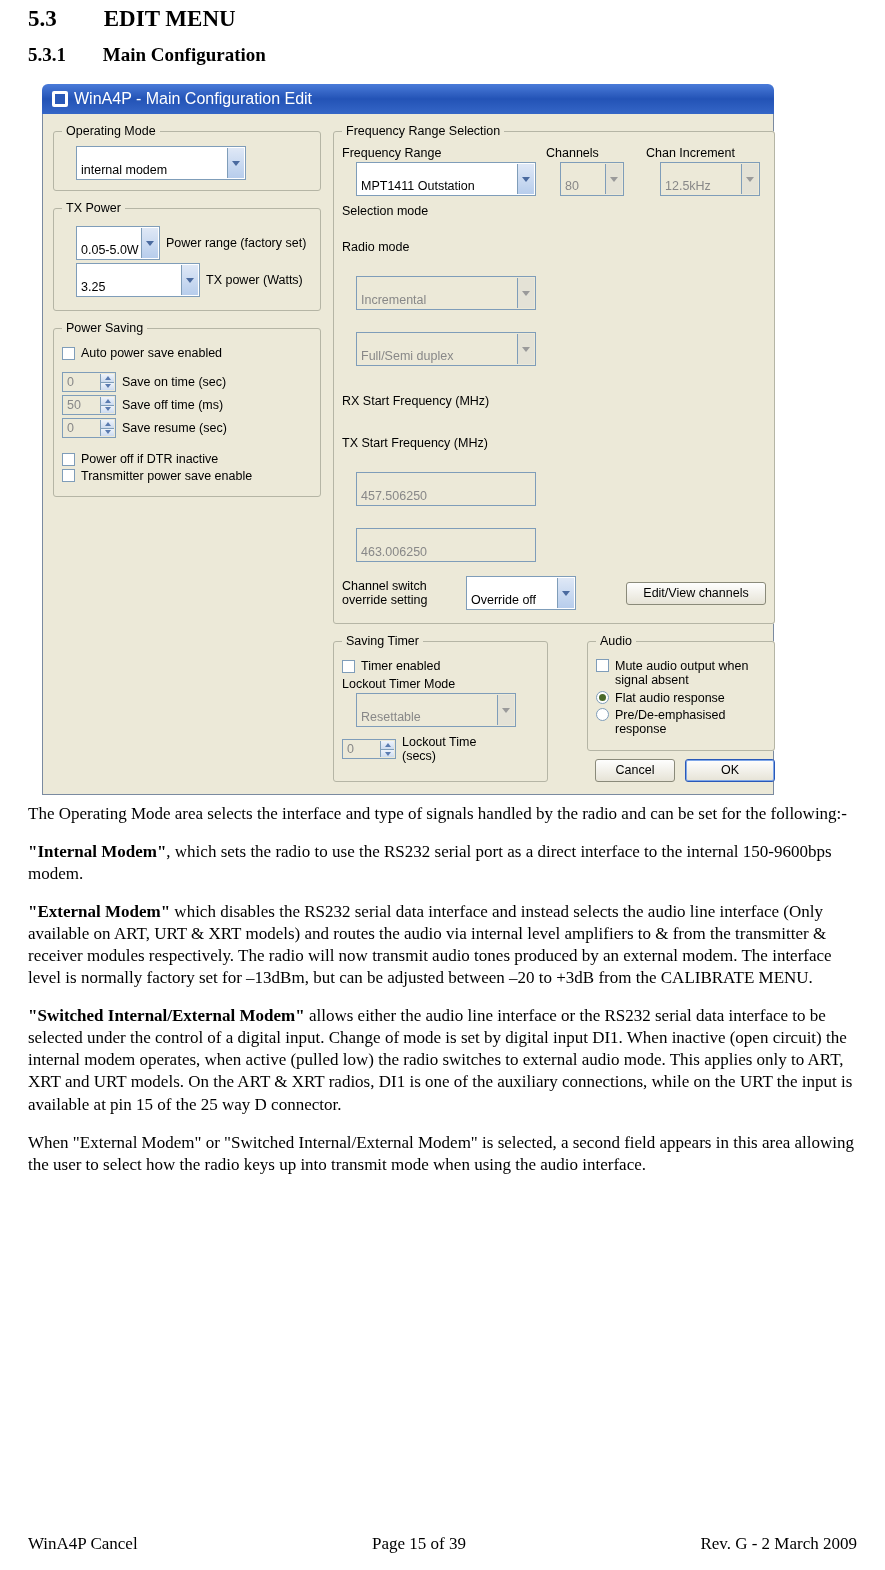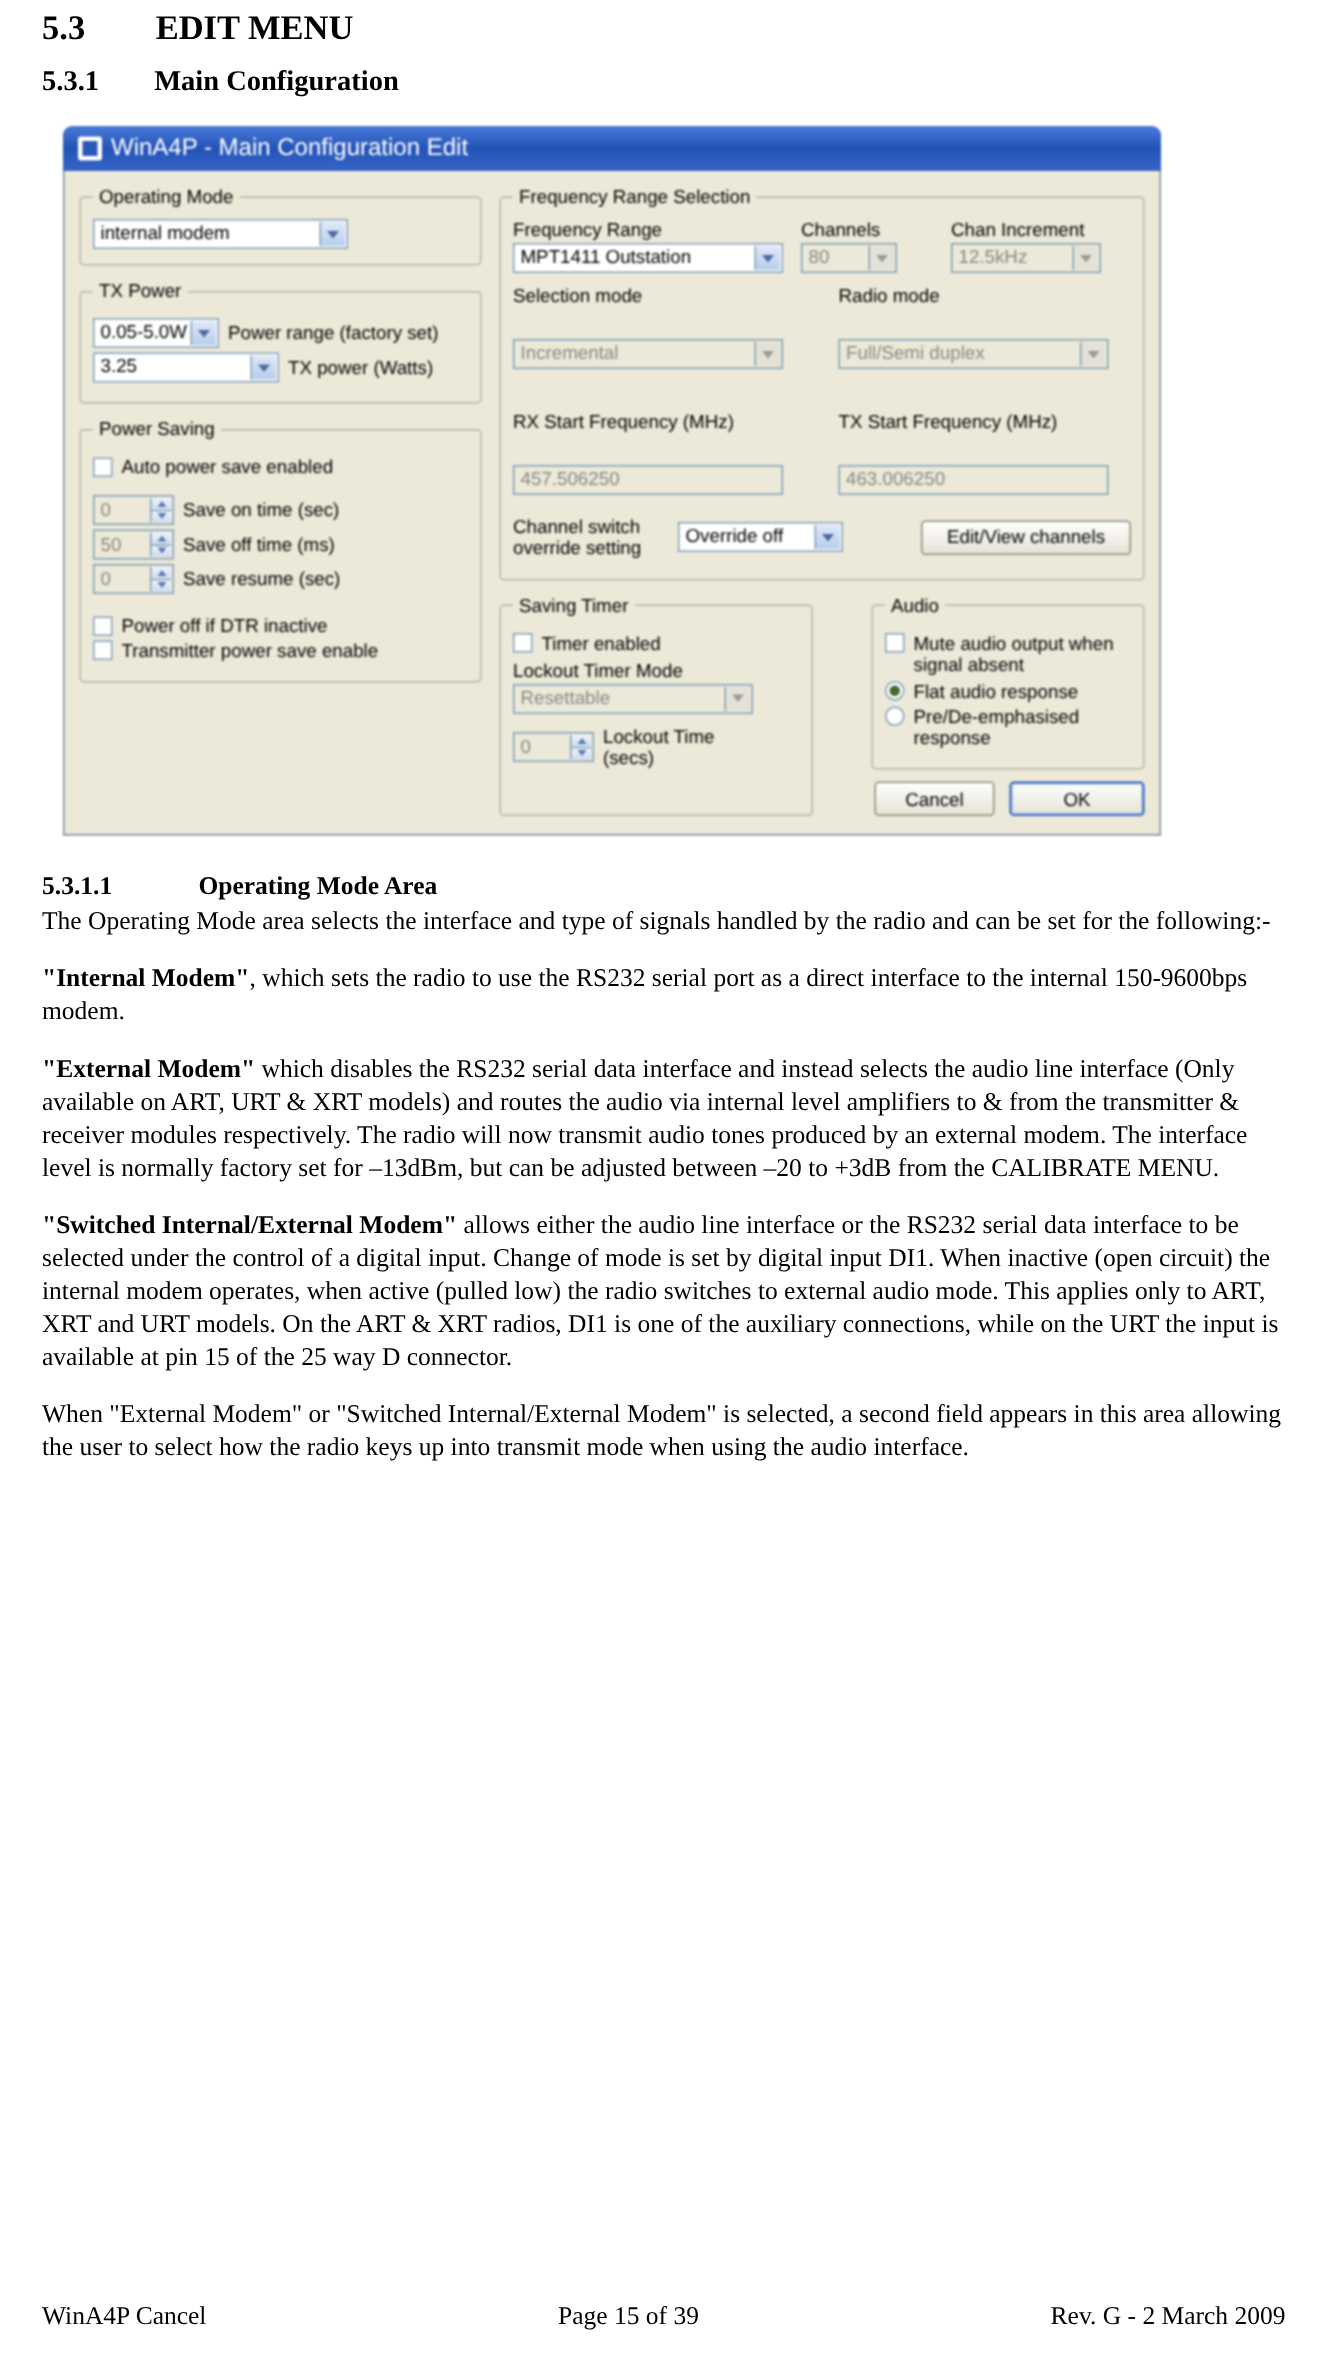--- a/index.html
+++ b/index.html
@@ -81,23 +81,24 @@
     padding: 0 4px;
     font-size: 12.5px;
     color: #000;
   }
   .row { display:flex; align-items:center; gap:6px; margin: 3px 0; }
   .lbl { font-size: 12.5px; }
 
   
   .combo, .tbox {
     background:#fff; border:1px solid #7f9db9; height:20px;
-    display:inline-flex; align-items:flex-end; padding:3px 4px;
+    display:inline-flex; align-items:flex-start; padding:16px 4px;
     box-sizing:border-box; font-size:12.5px; color:#000;
     position:relative;
+    margin-left:14px;
   }
   .combo { padding-right:20px; }
   .combo .car {
     position:absolute; right:1px; top:1px; bottom:1px; width:16px;
     background:linear-gradient(to bottom,#dfe8f6,#b7cdec);
     border-left:1px solid #7f9db9;
     display:flex; align-items:center; justify-content:center;
   }
   .combo .car::after{
     content:""; border-left:4px solid transparent; border-right:4px solid transparent;
@@ -274,21 +275,21 @@
                 <span>80</span>
                 <span class="car"></span>
               </div>
               <div class="combo disabled" style="width:100px">
                 <span>12.5kHz</span>
                 <span class="car"></span>
               </div>
             </div>
 
             <div style="height:8px"></div>
-            <div style="display:grid; grid-template-columns:1fr 1fr; column-gap:18px; row-gap:2px;gap:22px;">
+            <div style="display:grid; grid-template-columns:1fr; column-gap:18px; row-gap:2px;gap:22px;">
               <span class="lbl">Selection mode</span>
               <span class="lbl">Radio mode</span>
               <div class="combo disabled" style="width:180px">
                 <span>Incremental</span>
                 <span class="car"></span>
               </div>
               <div class="combo disabled" style="width:180px">
                 <span>Full/Semi duplex</span>
                 <span class="car"></span>
               </div>
@@ -365,24 +366,20 @@
                 </div>
               </div>
             </div>
           </div>
 
         </div>
       </div>
     </div>
   </div>
 
-  <h4 class="subsub">
-    <span class="num2">5.3.1.1</span>
-    <span>Operating Mode Area</span>
-  </h4>
 
   <p><span>The Operating Mode area selects the interface and type of signals handled by the radio and can be set for the following:-</span></p>
 
   <p>
     <strong>"Internal Modem"</strong><span>, which sets the radio to use the RS232 serial port as a direct interface to the internal 150-9600bps modem.</span>
   </p>
 
   <p>
     <strong>"External Modem"</strong><span> which disables the RS232 serial data interface and instead selects the audio line interface (Only available on ART, URT &amp; XRT models) and routes the audio via internal level amplifiers to &amp; from the transmitter &amp; receiver modules respectively.  The radio will now transmit audio tones produced by an external modem.  The interface level is normally factory set for –13dBm, but can be adjusted between –20 to +3dB from the CALIBRATE MENU.</span>
   </p>

